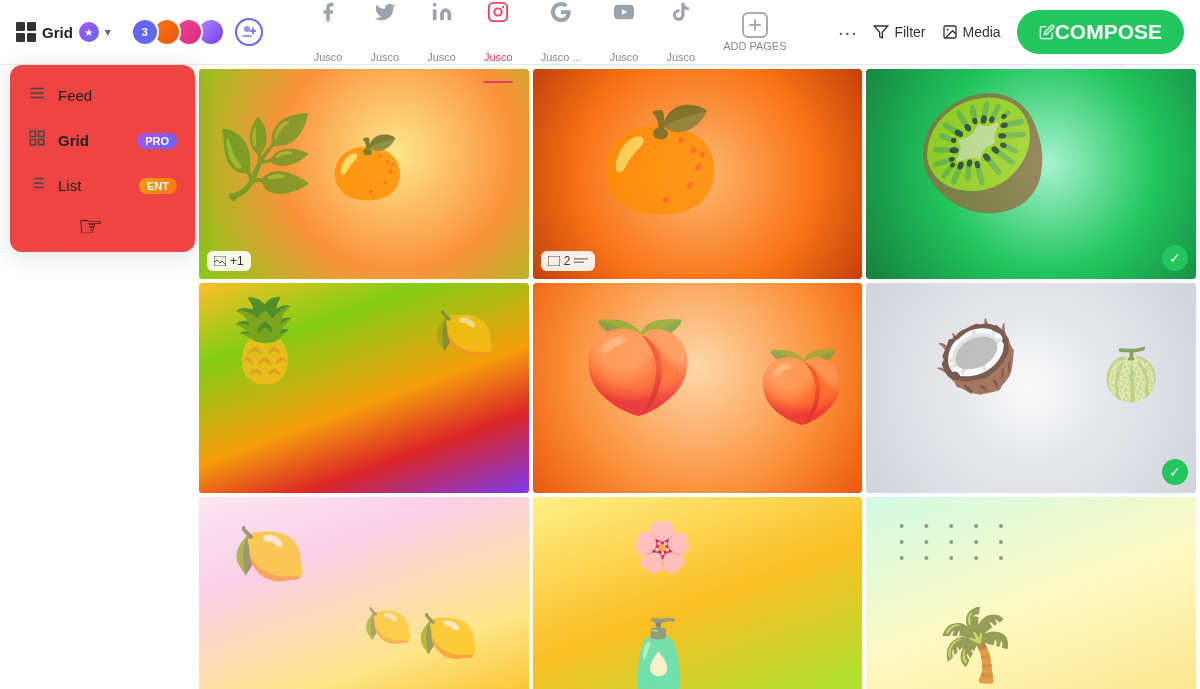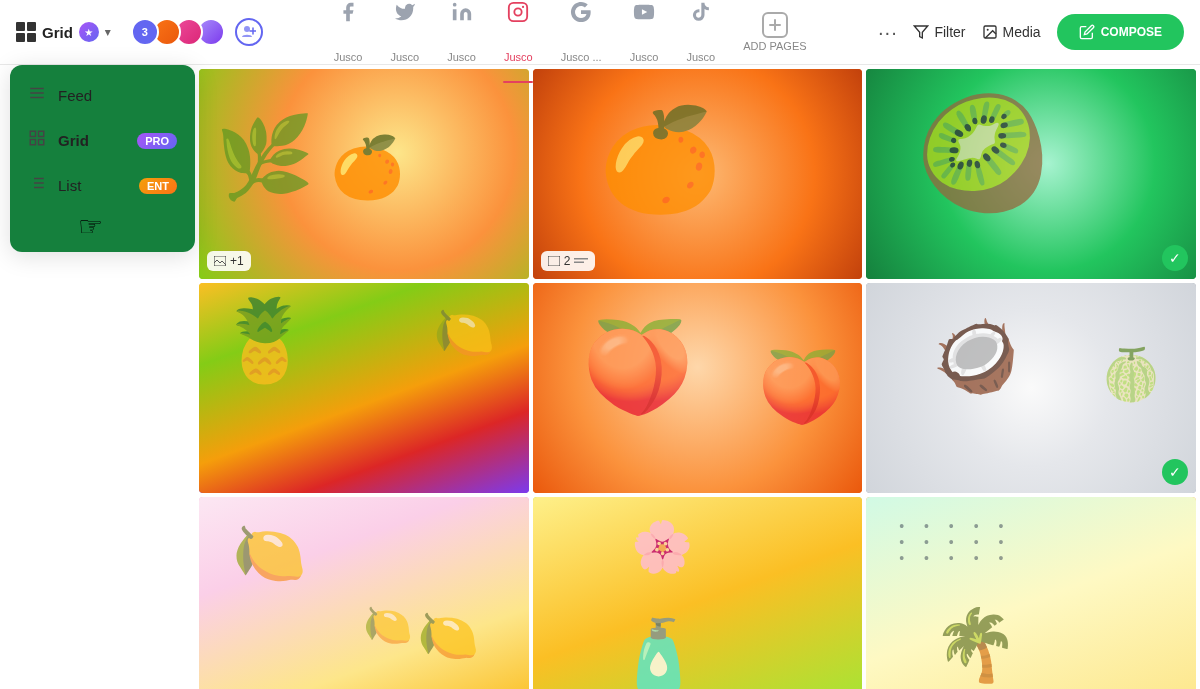--- a/index.html
+++ b/index.html
@@ -186,41 +186,40 @@
       color: #333;
       font-size: 14px;
       cursor: pointer;
     }
     .compose-btn {
       background: #22c55e;
       color: #fff;
       border: none;
       border-radius: 24px;
       padding: 10px 22px;
-      font-size: 12px;
+      font-size: 21px;
       font-weight: 600;
       cursor: pointer;
       display: flex;
       align-items: center;
-      gap: 6px;
     }
 
     
     .main {
       display: flex;
       height: calc(689px - 65px);
       position: relative;
     }
 
     
     .dropdown {
       position: absolute;
       top: 0;
       left: 10px;
-      background: #15803d;
+      background: #ef4444;
       border-radius: 12px;
       box-shadow: 0 4px 24px rgba(0,0,0,0.13);
       width: 185px;
       z-index: 100;
       padding: 8px 0;
     }
     .dropdown-item {
       display: flex;
       align-items: center;
       gap: 12px;

